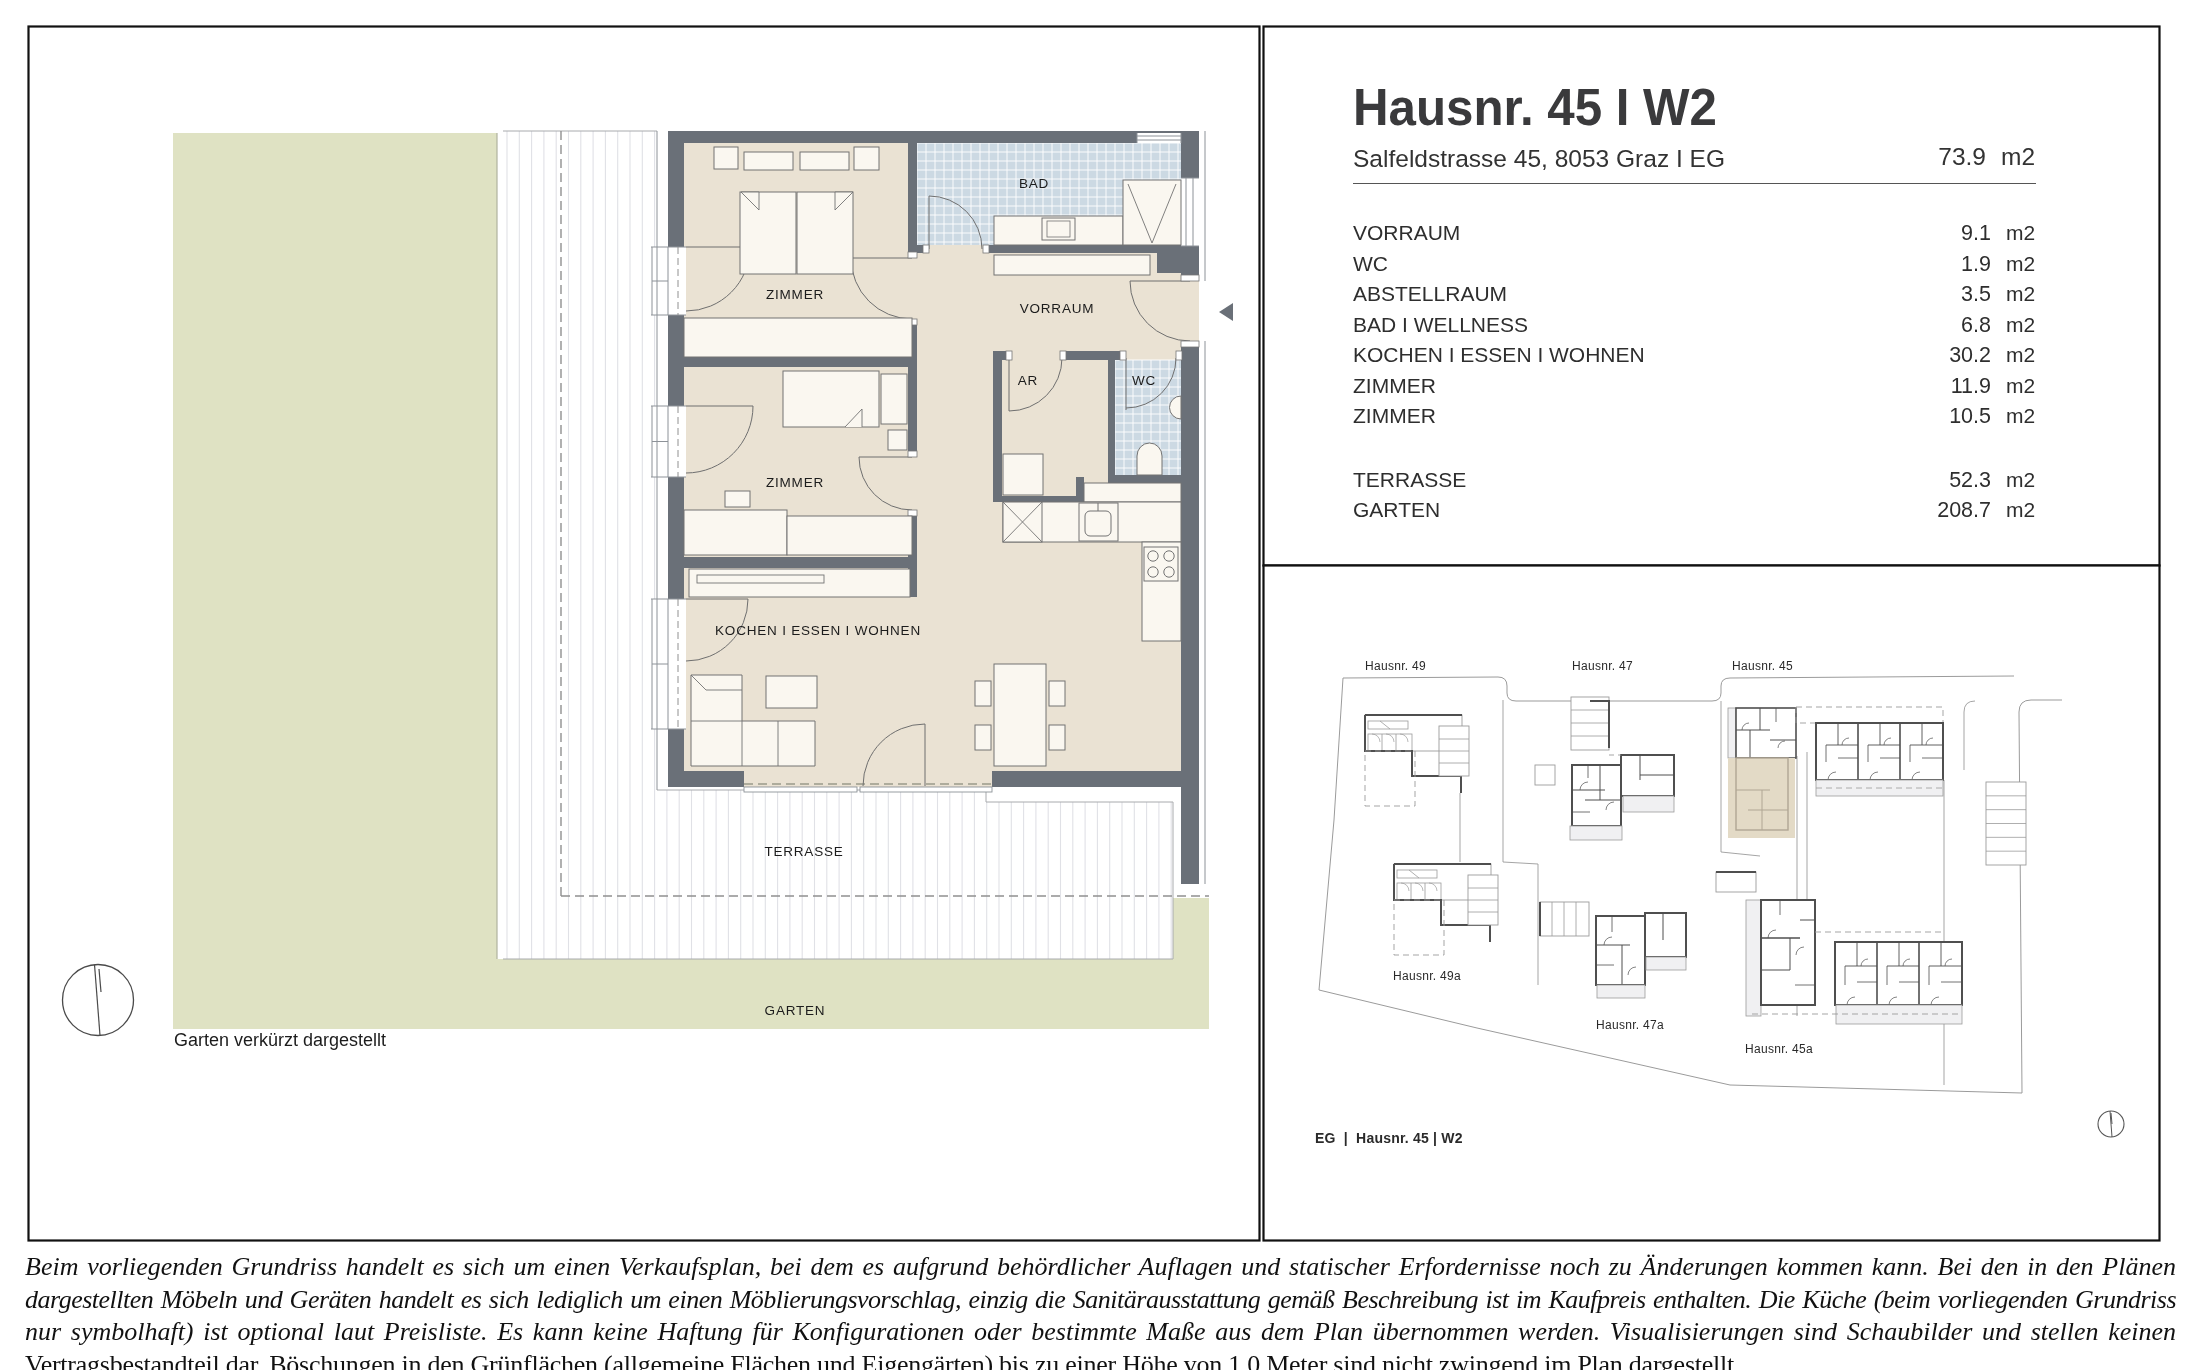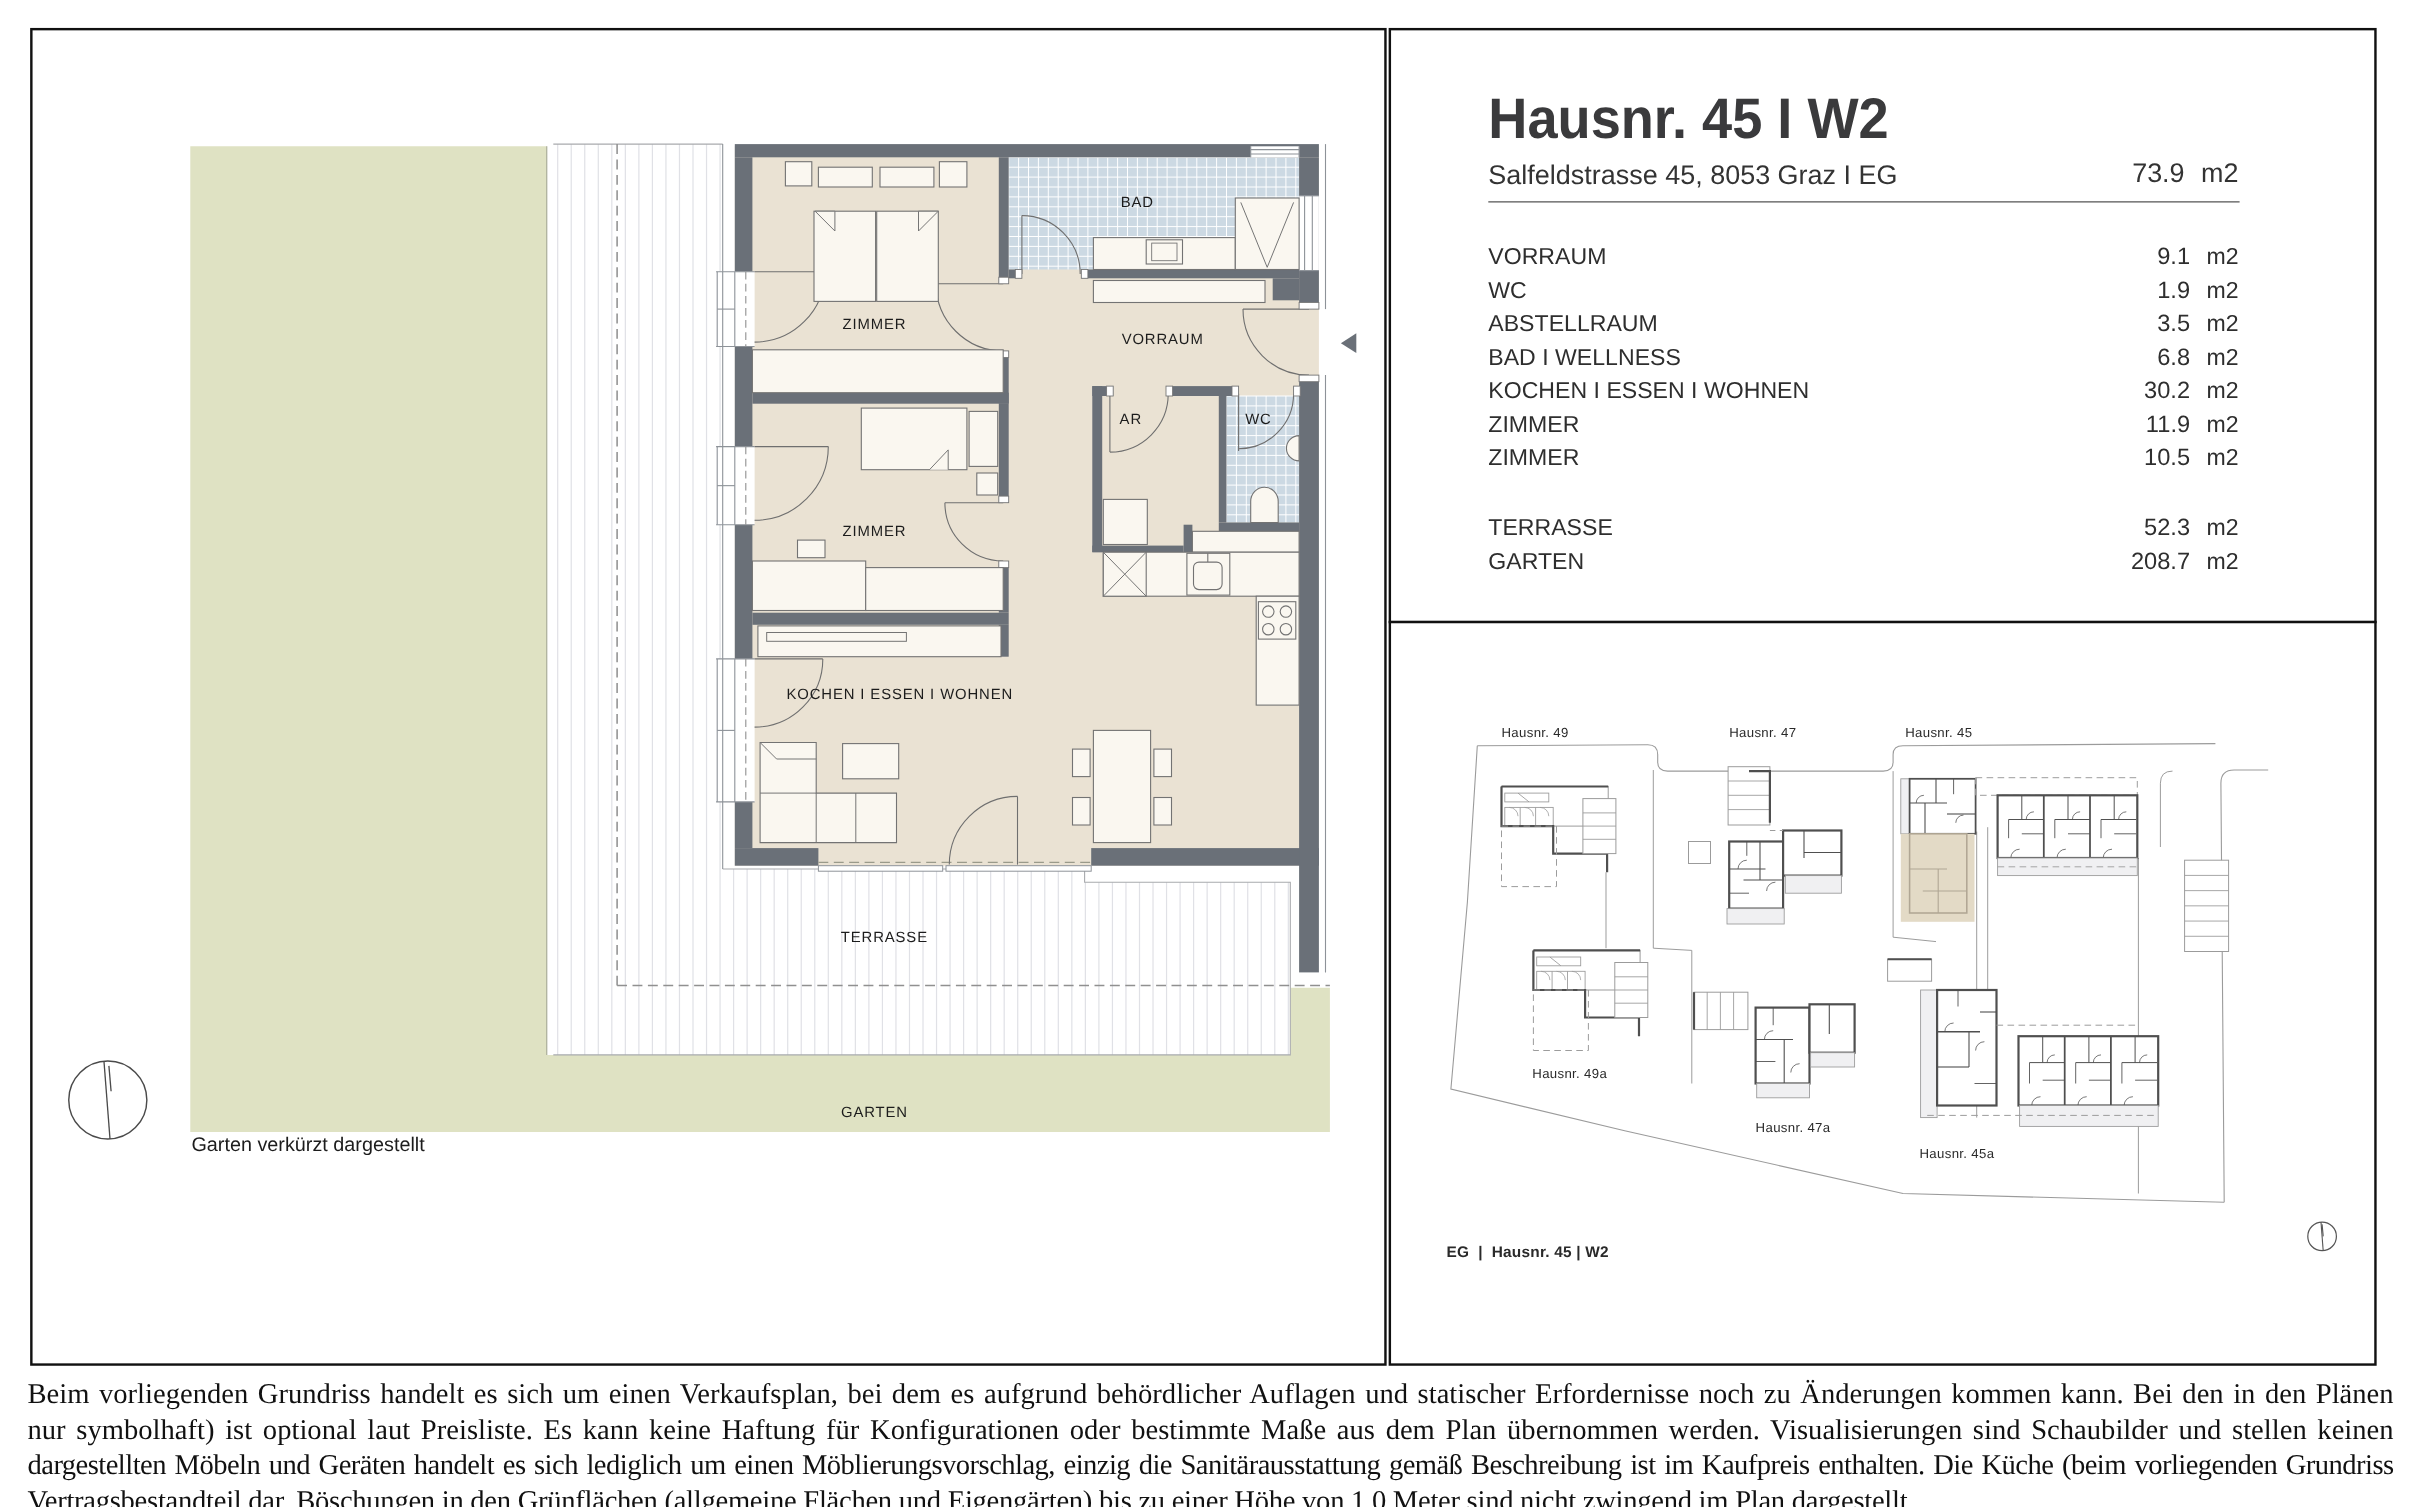--- a/index.html
+++ b/index.html
@@ -1,20 +1,20 @@
 <!DOCTYPE html>
 <html><head>
 <meta charset="utf-8">
 <style>
   html, body { margin: 0; padding: 0; background: #ffffff; }
   body { width: 2200px; height: 1370px; position: relative; overflow: hidden; }
   .para { position: absolute; left: 25px; top: 1251px; width: 2151px;
           font-family: "Liberation Serif", serif; font-size: 26px; line-height: 32.7px;
           color: #111; }
-  .jline { text-align: justify; height: 32.7px; overflow: hidden; }
+  .jline { text-align: justify; height: 32.7px; overflow: hidden; font-style: italic; }
   .jline::after { content: ""; display: inline-block; width: 100%; }
   .l2 { letter-spacing: -0.5px; }
   .l4 { letter-spacing: -0.25px; }
 </style>
 </head>
 <body>
 <svg width="2200" height="1370" viewBox="0 0 2200 1370">
 
 <rect x="28.5" y="26.5" width="1231" height="1214" fill="#ffffff" stroke="#111111" stroke-width="2.2"></rect>
 
@@ -637,17 +637,17 @@
 
 <text x="1315" y="1143" font-family="Liberation Sans, sans-serif" font-size="14" font-weight="bold" letter-spacing="0.2" text-anchor="start" fill="#2a2a2a">EG&nbsp;&nbsp;|&nbsp;&nbsp;Hausnr. 45 | W2</text>
 
 <circle cx="2111" cy="1124" r="13" fill="none" stroke="#555" stroke-width="1.1"></circle>
 <line x1="2110" y1="1111" x2="2112" y2="1137" stroke="#555" stroke-width="1"></line>
 <line x1="2111" y1="1113" x2="2112" y2="1124" stroke="#555" stroke-width="1"></line>
 </svg>
 
 <div class="para">
 <div class="jline">Beim vorliegenden Grundriss handelt es sich um einen Verkaufsplan, bei dem es aufgrund behördlicher Auflagen und statischer Erfordernisse noch zu Änderungen kommen kann. Bei den in den Plänen</div>
+<div class="jline l2">dargestellten Möbeln und Geräten handelt es sich lediglich um einen Möblierungsvorschlag, einzig die Sanitärausstattung gemäß Beschreibung ist im Kaufpreis enthalten. Die Küche (beim vorliegenden Grundriss</div>
 <div class="jline">nur symbolhaft) ist optional laut Preisliste. Es kann keine Haftung für Konfigurationen oder bestimmte Maße aus dem Plan übernommen werden. Visualisierungen sind Schaubilder und stellen keinen</div>
-<div class="jline l2">dargestellten Möbeln und Geräten handelt es sich lediglich um einen Möblierungsvorschlag, einzig die Sanitärausstattung gemäß Beschreibung ist im Kaufpreis enthalten. Die Küche (beim vorliegenden Grundriss</div>
 <div class="l4">Vertragsbestandteil dar. Böschungen in den Grünflächen (allgemeine Flächen und Eigengärten) bis zu einer Höhe von 1,0 Meter sind nicht zwingend im Plan dargestellt.</div>
 </div>
 
 
 </body></html>

